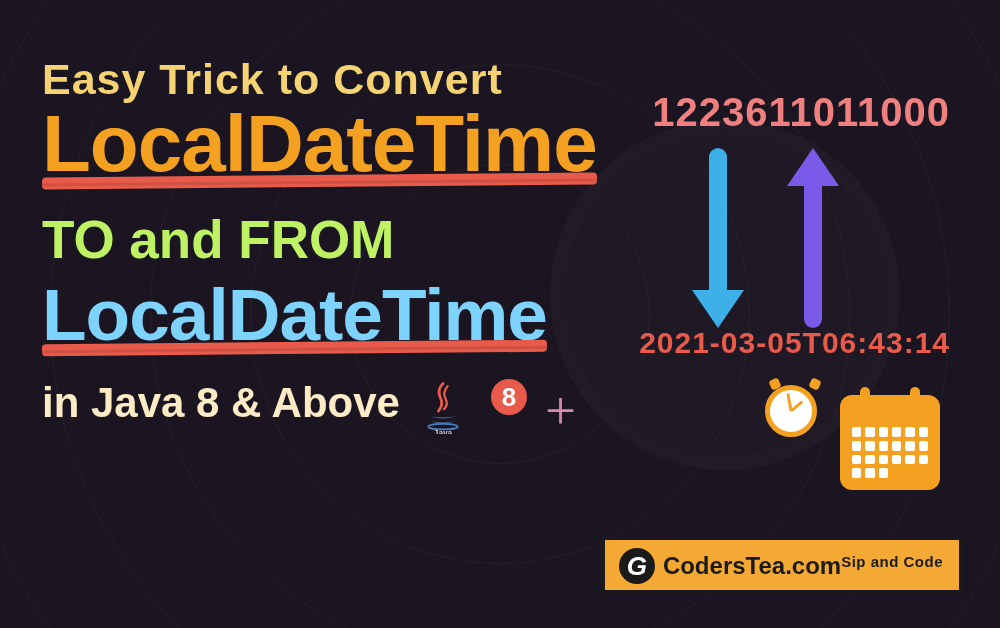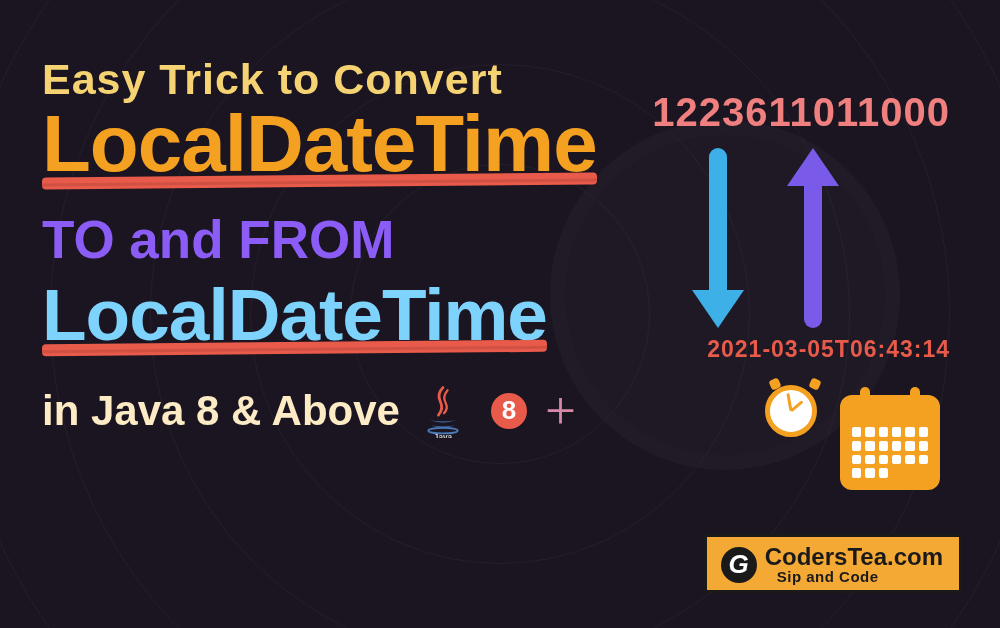--- a/index.html
+++ b/index.html
@@ -55,38 +55,37 @@
     .underline-coral::after {
       content: '';
       position: absolute;
       top: 50%;
       left: 0;
       right: 0;
       height: 3px;
       background: rgba(0,0,0,0.1);
     }
     .line3 {
-      color: #8b5cf6;
+      color: #bef264;
       font-size: 53px;
       font-weight: 900;
       margin-top: 25px;
       margin-bottom: 8px;
     }
     .line4 {
       color: #7dd3fc;
       font-size: 73px;
       font-weight: 900;
       letter-spacing: -1px;
       line-height: 1;
       position: relative;
       display: inline-block;
     }
     .line5 {
       display: flex;
-      align-items: center;
       margin-top: 28px;
       gap: 18px;
     }
     .line5-text {
       color: #fcebc5;
       font-size: 42px;
       font-weight: 900;
       letter-spacing: 0px;
     }
     .java-logo {
@@ -119,23 +118,23 @@
       right: 50px;
       top: 90px;
       color: #f08080;
       font-size: 40px;
       font-weight: 900;
       letter-spacing: 1px;
     }
     .datetime {
       position: absolute;
       right: 50px;
-      top: 336px;
+      top: 326px;
       color: #e85a4a;
-      font-size: 23px;
+      font-size: 30px;
       font-weight: 900;
       letter-spacing: 1px;
     }
     .arrow-down {
       position: absolute;
       left: 700px;
       top: 148px;
       width: 36px;
       height: 180px;
     }
@@ -295,34 +294,33 @@
       color: #fff;
       font-size: 26px;
       font-weight: 900;
       display: flex;
       align-items: center;
       justify-content: center;
       font-style: italic;
     }
     .brand-text {
       display: flex;
-      flex-direction: column;
+      flex-direction: row;
       line-height: 1;
     }
     .brand-name {
       color: #1a1a1a;
       font-size: 24px;
       font-weight: 900;
     }
     .brand-tag {
       color: #1a1a1a;
       font-size: 15px;
       font-weight: 700;
       letter-spacing: 0.5px;
-      margin-left: 12px;
     }
     .swirl-line {
       position: absolute;
       border: 1px solid rgba(200, 190, 210, 0.06);
       border-radius: 50%;
       top: 50%;
       left: 50%;
       transform: translate(-50%, -50%);
     }
   </style>

